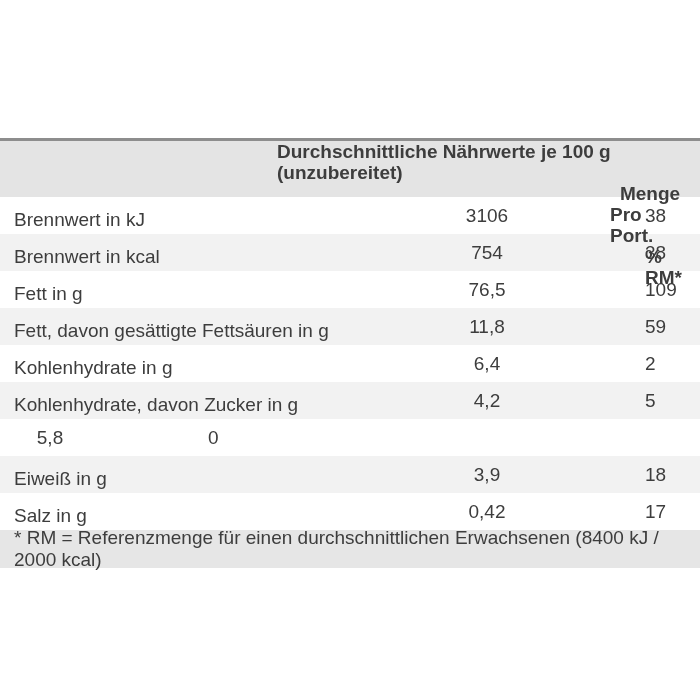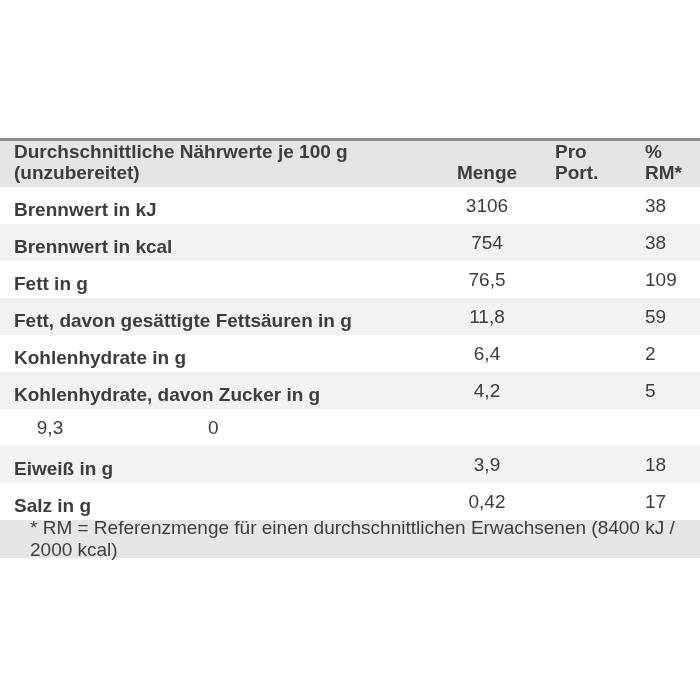--- a/index.html
+++ b/index.html
@@ -21,24 +21,25 @@
     left: 0;
     width: 700px;
   }
   
   .header-row {
     border-top: 3px solid var(--top-border, #8d8d8d);
     background: var(--header-bg, #e4e4e4);
     display: flex;
     align-items: flex-end;
     height: 42px;
-    padding-bottom: 4px;
+    padding-bottom: 14px;
     font-weight: bold;
     font-size: 19px;
     line-height: 21px;
+    flex-direction: column;
   }
   
   .col-label {
     width: 437px;
     padding-left: 14px;
     box-sizing: border-box;
   }
   .col-amount {
     width: 100px;
     text-align: center;
@@ -55,30 +56,30 @@
   .data-row {
     display: flex;
     align-items: center;
     height: 37px;
     font-size: 19px;
   }
   .data-row.striped {
     background: var(--stripe-bg, #f2f2f2);
   }
   .data-row .col-label {
-    font-weight: bold;
+    font-weight: normal;
     margin-top: 9px;
   }
   
   .footnote-row {
     background: var(--footer-bg, #e6e6e6);
     height: 38px;
     display: flex;
     align-items: center;
-    padding-left: 30px;
+    padding-left: 14px;
     box-sizing: border-box;
     font-size: 19px;
   }
 </style>
 </head>
 <body style="--text: #3d3d3d; --header-bg: #e4e4e4; --stripe-bg: #f2f2f2; --footer-bg: #e6e6e6; --top-border: #8d8d8d; background: rgb(255, 255, 255);">
 
 <div class="nutrition-table">
 
   <div class="header-row">
@@ -128,21 +129,21 @@
         <div class="col-portion"></div>
         <div class="col-rm">2</div>
       </div>
       <div class="data-row striped">
         <div class="col-label">Kohlenhydrate, davon Zucker in g</div>
         <div class="col-amount">4,2</div>
         <div class="col-portion"></div>
         <div class="col-rm">5</div>
       </div>
       <div class="data-row">
-        <div class="col-amount">9,3</div>
+        <div class="col-amount">5,8</div>
         <div class="col-portion"></div>
         <div class="col-rm">0</div>
       </div>
       <div class="data-row striped">
         <div class="col-label">Eiweiß in g</div>
         <div class="col-amount">3,9</div>
         <div class="col-portion"></div>
         <div class="col-rm">18</div>
       </div>
       <div class="data-row">

